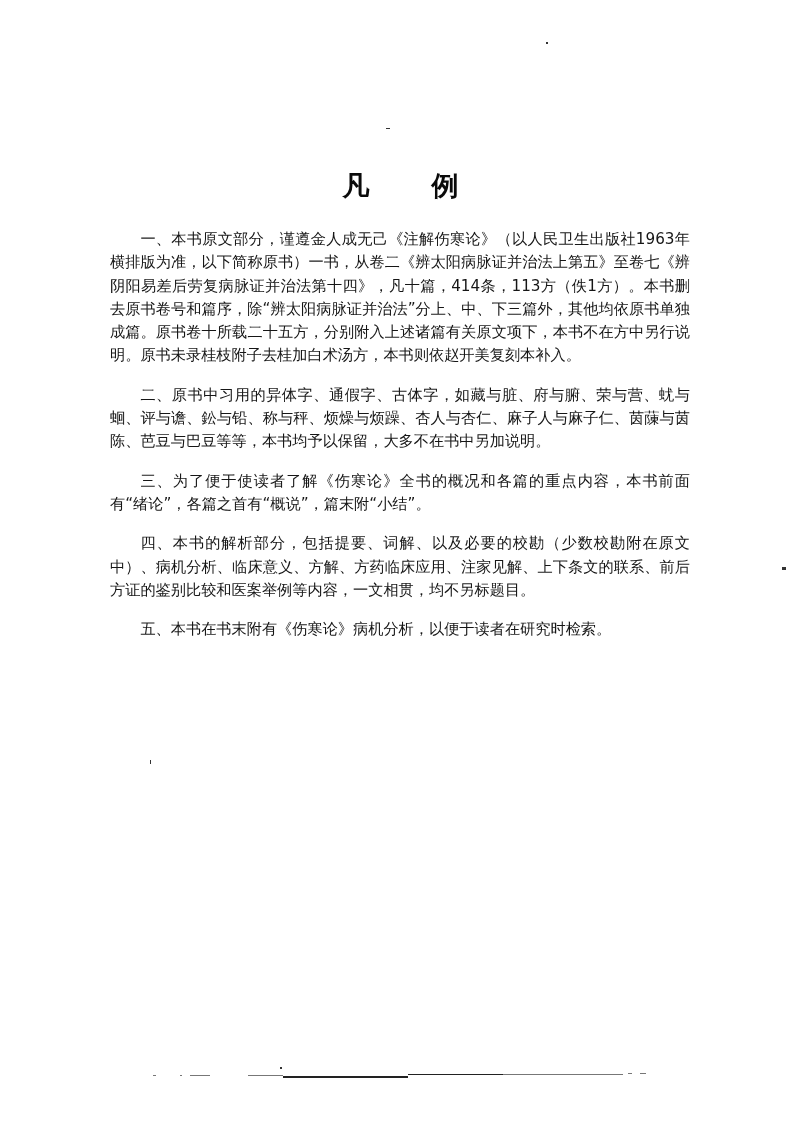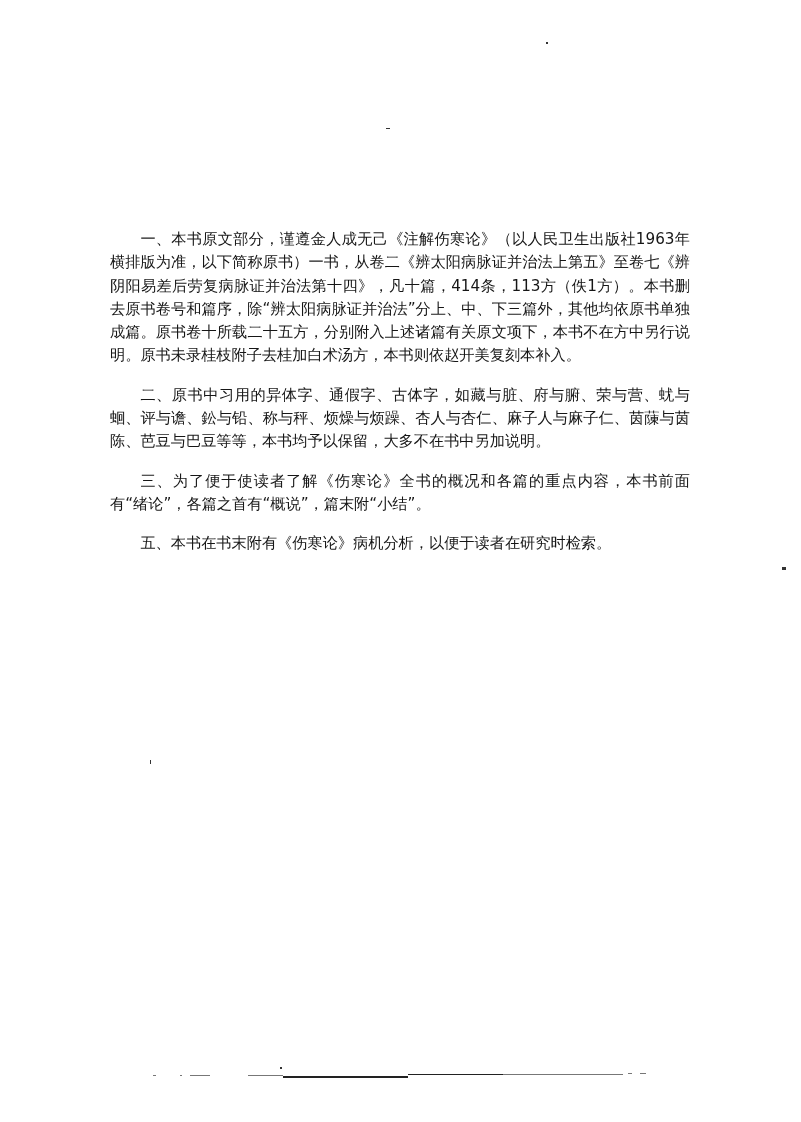--- a/index.html
+++ b/index.html
@@ -20,25 +20,27 @@
 </head>
 <body>
 
 <div class="page">
 
   <div class="speck" style="left:386px;top:128px;width:4px;height:1px;"></div>
   <div class="speck" style="left:546px;top:42px;width:2px;height:2px;"></div>
   <div class="speck" style="left:782px;top:567px;width:4px;height:3px;"></div>
   <div class="speck" style="left:150px;top:760px;width:1px;height:4px;"></div>
 
+  <h1 class="title">凡例</h1>
 
   <div class="body-text">
     <p class="para">一、本书原文部分，谨遵金人成无己《注解伤寒论》（以人民卫生出版社1963年横排版为准，以下简称原书）一书，从卷二《辨太阳病脉证并治法上第五》至卷七《辨阴阳易差后劳复病脉证并治法第十四》，凡十篇，414条，113方（佚1方）。本书删去原书卷号和篇序，除“辨太阳病脉证并治法”分上、中、下三篇外，其他均依原书单独成篇。原书卷十所载二十五方，分别附入上述诸篇有关原文项下，本书不在方中另行说明。原书未录桂枝附子去桂加白术汤方，本书则依赵开美复刻本补入。</p>
     <p class="para">二、原书中习用的异体字、通假字、古体字，如藏与脏、府与腑、荣与营、蚘与蛔、评与谵、鈆与铅、称与秤、烦燥与烦躁、杏人与杏仁、麻子人与麻子仁、茵蔯与茵陈、芭豆与巴豆等等，本书均予以保留，大多不在书中另加说明。</p>
     <p class="para">三、为了便于使读者了解《伤寒论》全书的概况和各篇的重点内容，本书前面有“绪论”，各篇之首有“概说”，篇末附“小结”。</p>
+    <p class="para">四、本书的解析部分，包括提要、词解、以及必要的校勘（少数校勘附在原文中）、病机分析、临床意义、方解、方药临床应用、注家见解、上下条文的联系、前后方证的鉴别比较和医案举例等内容，一文相贯，均不另标题目。</p>
     <p class="para">五、本书在书末附有《伤寒论》病机分析，以便于读者在研究时检索。</p>
   </div>
 
   <div class="rule light" style="left:153px;top:1075px;width:3px;"></div>
   <div class="rule light" style="left:180px;top:1075px;width:2px;"></div>
   <div class="rule light" style="left:190px;top:1075px;width:20px;"></div>
   <div class="rule light" style="left:248px;top:1075px;width:35px;"></div>
   <div class="rule" style="left:283px;top:1076px;width:125px;height:2px;"></div>
   <div class="rule" style="left:408px;top:1074px;width:95px;height:1px;"></div>
   <div class="rule light" style="left:503px;top:1074px;width:120px;"></div>

